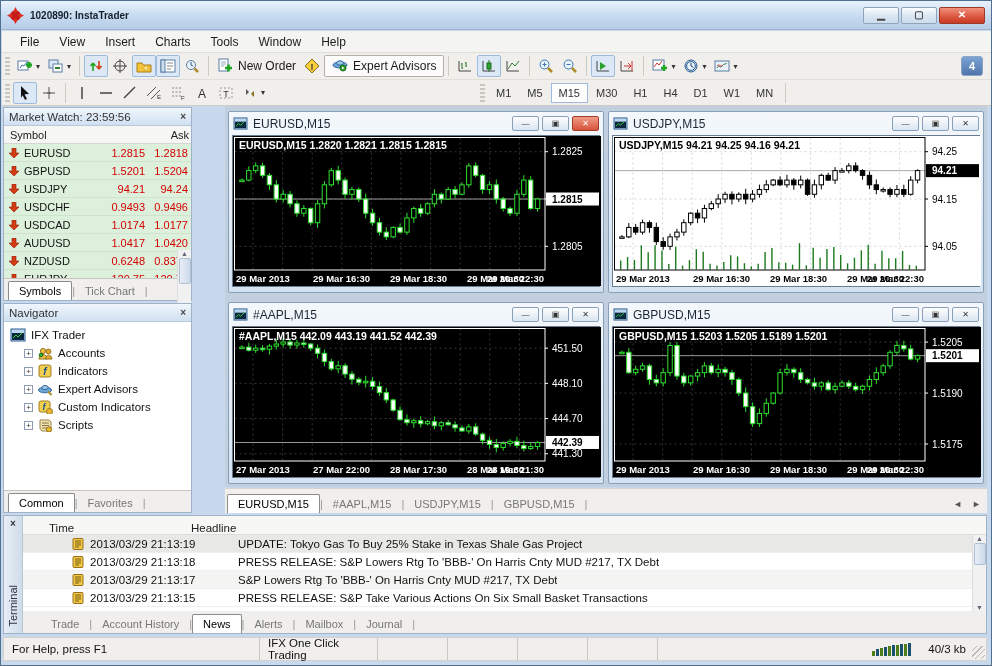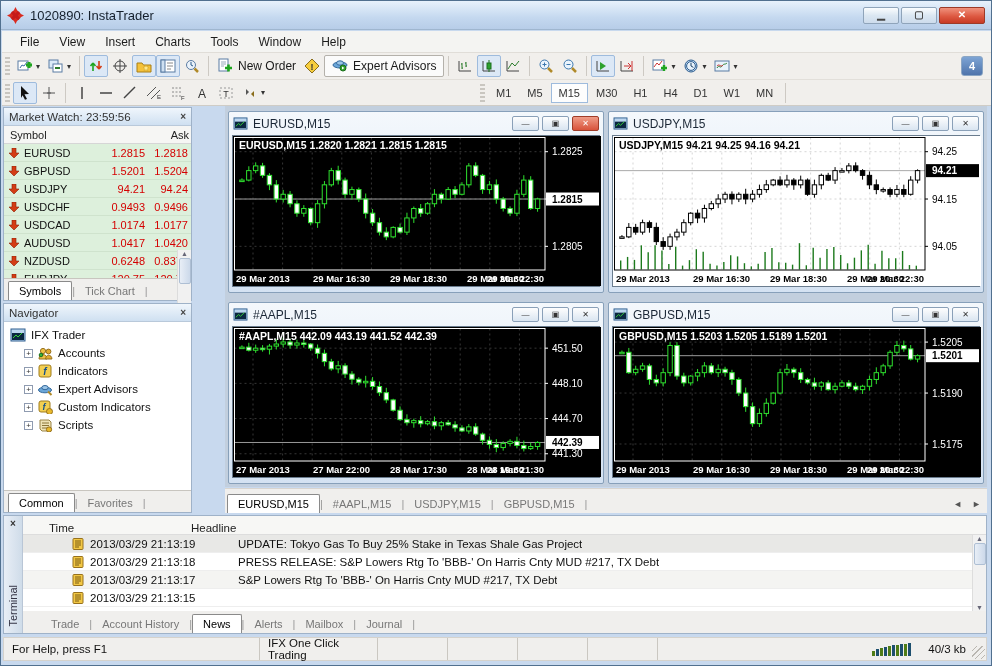--- a/index.html
+++ b/index.html
@@ -1,21 +1,21 @@
 <!DOCTYPE html>
 <html><head>
 <meta charset="utf-8">
 <style>
   html,body{margin:0;padding:0;background:#9db4cc;}
   *{box-sizing:border-box;font-family:"Liberation Sans",sans-serif;}
   #win{position:relative;width:992px;height:666px;background:#c8d9ee;border:1px solid #51708f;overflow:hidden;}
   
   #titlebar{position:absolute;left:0;top:0;width:100%;height:29px;background:linear-gradient(#e8f2fc,#c4d8ef 60%,#b7cde8);display:flex;align-items:center;padding:0 6px;border-bottom:1px solid #9fb6cf;}
   #app-icon{width:17px;height:17px;margin-right:6px;}
-  #title-text{font-size:13px;color:#15202c;flex:1;}
+  #title-text{font-size:10px;color:#15202c;flex:1;font-weight:bold;}
   .winbtn{width:36px;height:17px;border:1px solid #8fa4ba;border-radius:2px;margin-left:2px;background:linear-gradient(#fbfdfe,#dbe7f2 50%,#cddcec);display:flex;align-items:center;justify-content:center;font-size:10px;color:#444;}
   .winbtn.close{width:46px;background:linear-gradient(#f0927d,#dd5942 55%,#c83a24);color:#fff;border-color:#9c3a28;}
   .winbtn .glyph{line-height:1;font-weight:bold;}
   
   #menubar{position:absolute;left:1px;top:30px;width:990px;height:22px;background:#f4f4f2;border-bottom:1px solid #e0ddd8;display:flex;align-items:center;padding-left:8px;}
   .menu-item{font-size:12px;color:#1c1c1c;padding:2px 10px;}
   
   .toolbar{position:absolute;left:1px;width:990px;background:#f1efec;display:flex;align-items:center;}
   #toolbar1{top:52px;height:27px;border-bottom:1px solid #e2dfda;}
   #toolbar2{top:79px;height:26px;border-bottom:1px solid #cfccc6;}
@@ -1165,20 +1165,21 @@
             </svg>
             <span class="news-time">2013/03/29 21:13:17</span>
             <span class="news-head">S&amp;P Lowers Rtg To 'BBB-' On Harris Cnty MUD #217, TX Debt</span>
           </div>
           <div class="news-row">
             <svg width="12" height="12" viewBox="0 0 12 12" class="news-ico">
               <rect x="1" y="0.5" width="10" height="11" rx="1" fill="#f2c744" stroke="#97711c"></rect>
               <path d="M3 3h6M3 5h6M3 7h6M3 9h4" stroke="#7a5c14"></path>
             </svg>
             <span class="news-time">2013/03/29 21:13:15</span>
+            <span class="news-head">PRESS RELEASE: S&amp;P Take Various Actions On Six Small Basket Transactions</span>
           </div>
         </div>
       <div id="term-split"></div>
       <div id="term-scroll">
           <span>▲</span>
           <div class="thumb"></div>
           <span class="dn">▼</span>
         </div>
       <div id="term-tabs">
           <div class="tab">Trade</div>

